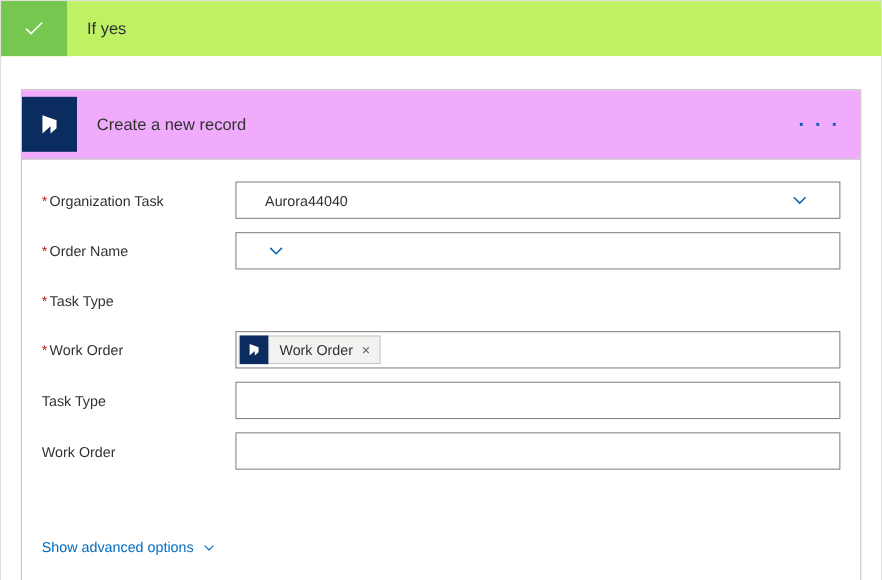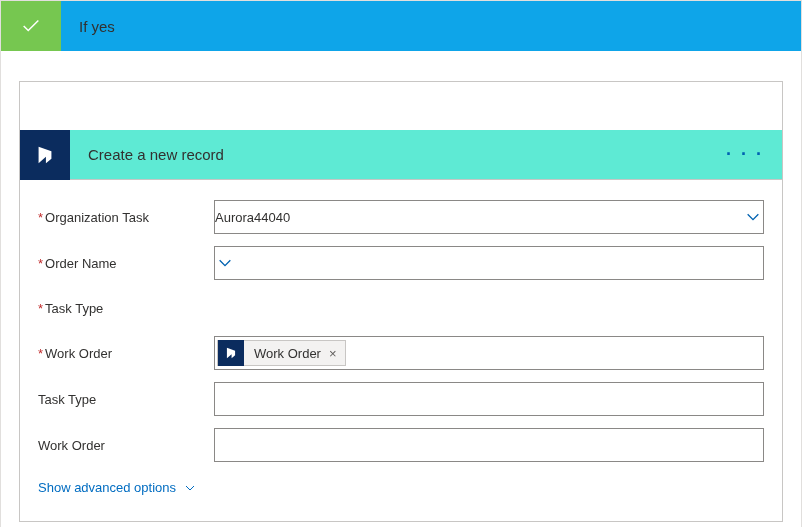--- a/index.html
+++ b/index.html
@@ -12,21 +12,21 @@
   }
   .container {
     width: 802px;
     border: 1px solid #e1dfdd;
   }
 
   
   .condition-header {
     display: flex;
     align-items: center;
-    background: #0ea5e9;
+    background: #bef264;
     height: 50px;
   }
   .condition-icon-box {
     width: 60px;
     height: 50px;
     background: #76c750;
     display: flex;
     align-items: center;
     justify-content: center;
   }
@@ -42,25 +42,24 @@
     padding: 30px 18px 20px 18px;
   }
 
   
   .action-card {
     border: 1px solid #c8c6c4;
   }
   .action-header {
     display: flex;
     align-items: center;
-    background: #5eead4;
-    height: 50px;
+    background: #f0abfc;
+    height: 63px;
     border-bottom: 1px solid #c8c6c4;
     position: relative;
-    margin-top: 48px;
   }
   .action-icon-box {
     width: 50px;
     height: 50px;
     background: #0b2c5e;
     display: flex;
     align-items: center;
     justify-content: center;
   }
   .action-icon-box svg { width: 22px; height: 22px; }
@@ -100,21 +99,21 @@
   .field-cell {
     flex: 1;
   }
   .field-input {
     width: 100%;
     border: 1px solid #8a8886;
     background: #ffffff;
     height: 34px;
     display: flex;
     align-items: center;
-    padding: 0 0;
+    padding: 0 26px;
     font-size: 13px;
     color: #323130;
     position: relative;
   }
   .field-input .value-text {
     flex: 1;
     white-space: nowrap;
     overflow: hidden;
   }
   .dropdown-arrow {
@@ -159,20 +158,21 @@
   
   .advanced-row {
     padding: 12px 18px 16px 18px;
   }
   .advanced-link {
     display: inline-flex;
     align-items: center;
     color: #006cc1;
     font-size: 13px;
     cursor: pointer;
+    margin-top: 45px;
   }
   .advanced-link .chev {
     margin-left: 8px;
     display: inline-flex;
     align-items: center;
   }
   .advanced-link .chev svg { width: 12px; height: 12px; }
 </style>
 </head>
 <body>

